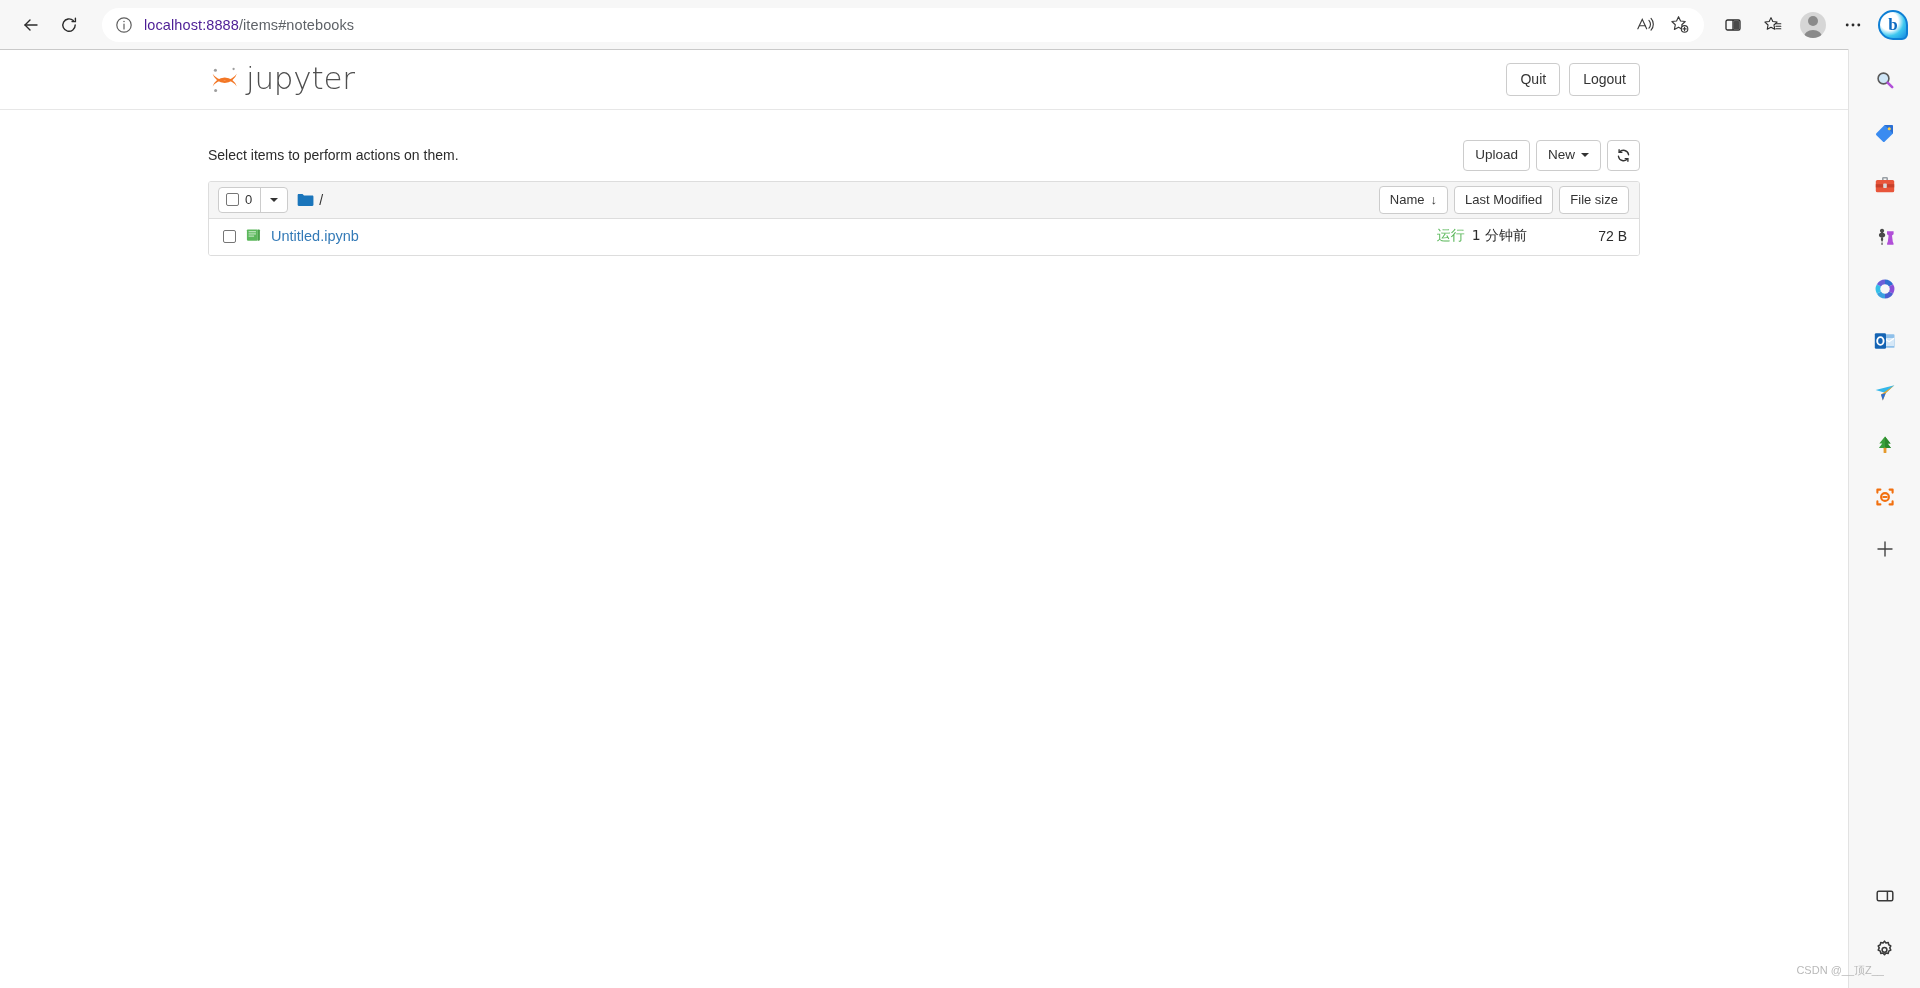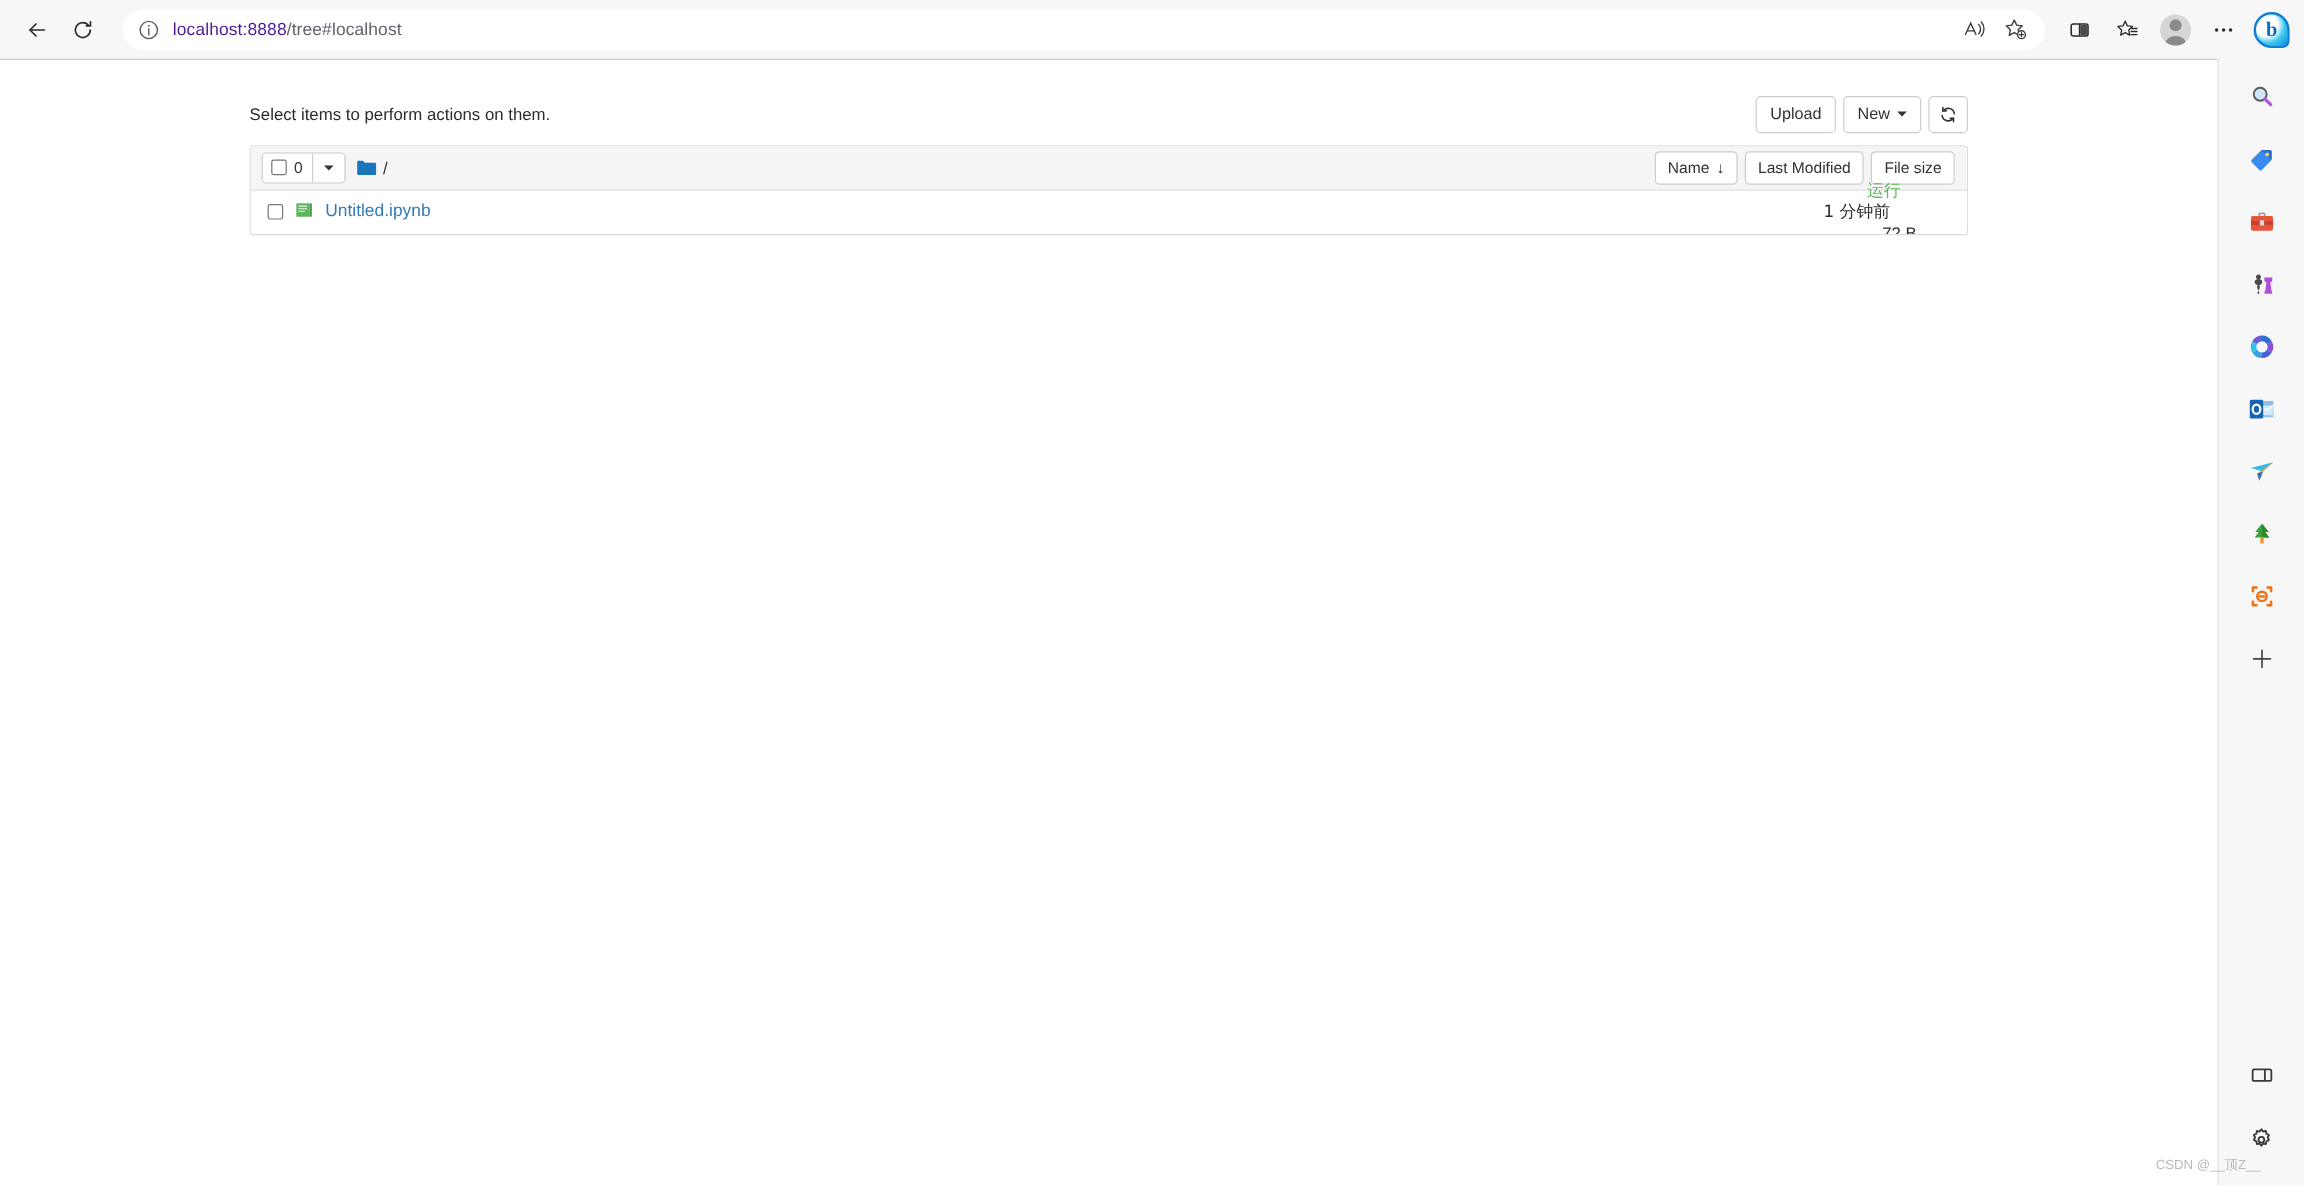--- a/index.html
+++ b/index.html
@@ -270,21 +270,21 @@
     border-bottom: 1px solid transparent;
     background: #fff;
   }
   .jp-row-left { display: flex; align-items: center; gap: 9px; }
   .file-link {
     font-size: 14.5px;
     color: #337ab7;
     text-decoration: none;
     line-height: 1.4;
   }
-  .jp-row-right { display: flex; align-items: center; gap: 0; flex-direction: column; }
+  .jp-row-right { display: flex; align-items: center; gap: 0; }
   .running-badge {
     font-size: 14px;
     color: #5cb85c;
     margin-right: 7px;
     font-family: "DejaVu Sans", sans-serif;
   }
   .modified-text {
     font-size: 14px;
     color: #2b2b2b;
     margin-right: 52px;
@@ -353,21 +353,21 @@
     </div>
 
     <div class="omnibox">
       <span class="info-icon">
         <svg width="20" height="20" viewBox="0 0 20 20" fill="none" stroke="currentColor" stroke-width="1.2">
           <circle cx="10" cy="10" r="7.2"></circle>
           <path d="M10 9v5" stroke-linecap="round"></path>
           <circle cx="10" cy="6.4" r="0.75" fill="currentColor" stroke="none"></circle>
         </svg>
       </span>
-      <span class="url-text"><span class="host">localhost:8888</span><span>/tree#localhost</span></span>
+      <span class="url-text"><span class="host">localhost:8888</span><span>/items#notebooks</span></span>
       <span class="omnibox-actions">
         <span class="omni-btn" title="Read aloud">
           <svg width="21" height="21" viewBox="0 0 22 22" fill="none" stroke="currentColor" stroke-width="1.2" stroke-linecap="round">
             <path d="M3 15.5L7.6 5.5l4.6 10"></path>
             <path d="M4.7 12.3h5.9"></path>
             <path d="M14.6 6.6a6 6 0 0 1 0 8.2"></path>
             <path d="M16.8 4.6a9 9 0 0 1 0 12.2"></path>
           </svg>
         </span>
         <span class="omni-btn" title="Add this page to favorites">
@@ -406,20 +406,40 @@
       </div>
       <div class="tool-btn" title="Bing Chat">
         <span class="bing-logo">b</span>
       </div>
     </div>
   </div>
 
   <div class="viewport">
     <div class="jp-page">
 
+      <div class="jp-header">
+        <div class="jp-header-inner">
+          <div class="jp-logo">
+            <span class="jp-logo-mark">
+              <svg width="34" height="40" viewBox="0 0 34 40">
+                <circle cx="7.4" cy="10.3" r="1.55" fill="#9e9e9e"></circle>
+                <circle cx="25.6" cy="9.0" r="1.15" fill="#9e9e9e"></circle>
+                <circle cx="7.6" cy="30.6" r="1.5" fill="#9e9e9e"></circle>
+                <path d="M4.6 14.2a12.6 12.6 0 0 0 24.2 0 14.5 14.5 0 0 1-24.2 0z" fill="#f37726" transform="translate(0,-0.4)"></path>
+                <path d="M4.6 26.0a12.6 12.6 0 0 1 24.2 0 14.5 14.5 0 0 0-24.2 0z" fill="#f37726" transform="translate(0,0.6)"></path>
+              </svg>
+            </span>
+            <span class="jp-logo-text">jupyter</span>
+          </div>
+          <div class="jp-header-buttons">
+            <button class="btn">Quit</button>
+            <button class="btn">Logout</button>
+          </div>
+        </div>
+      </div>
 
       <div class="jp-main">
 
 
         <div class="jp-actionbar">
           <div class="jp-action-text">Select items to perform actions on them.</div>
           <div class="jp-action-buttons">
             <button class="btn-sm">Upload</button>
             <button class="btn-sm">
               <span>New</span>

